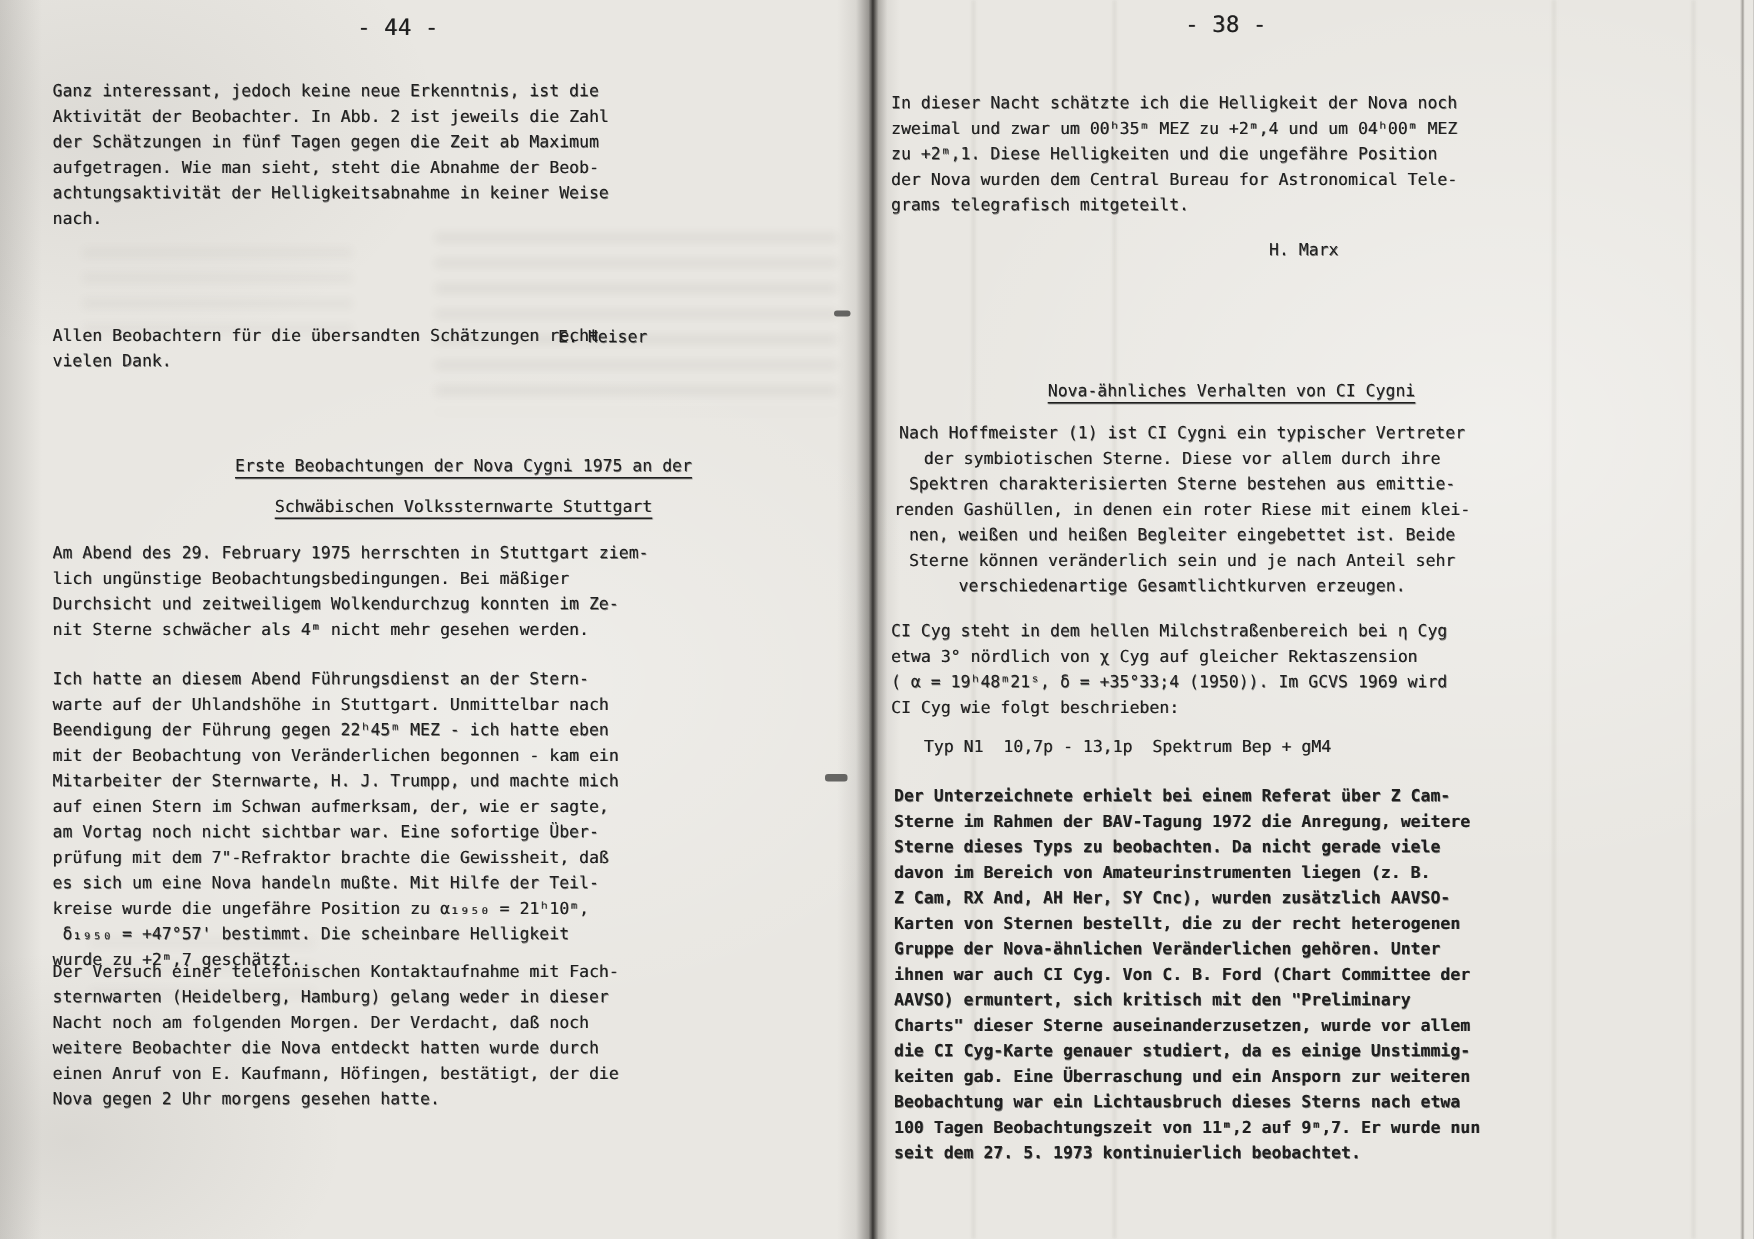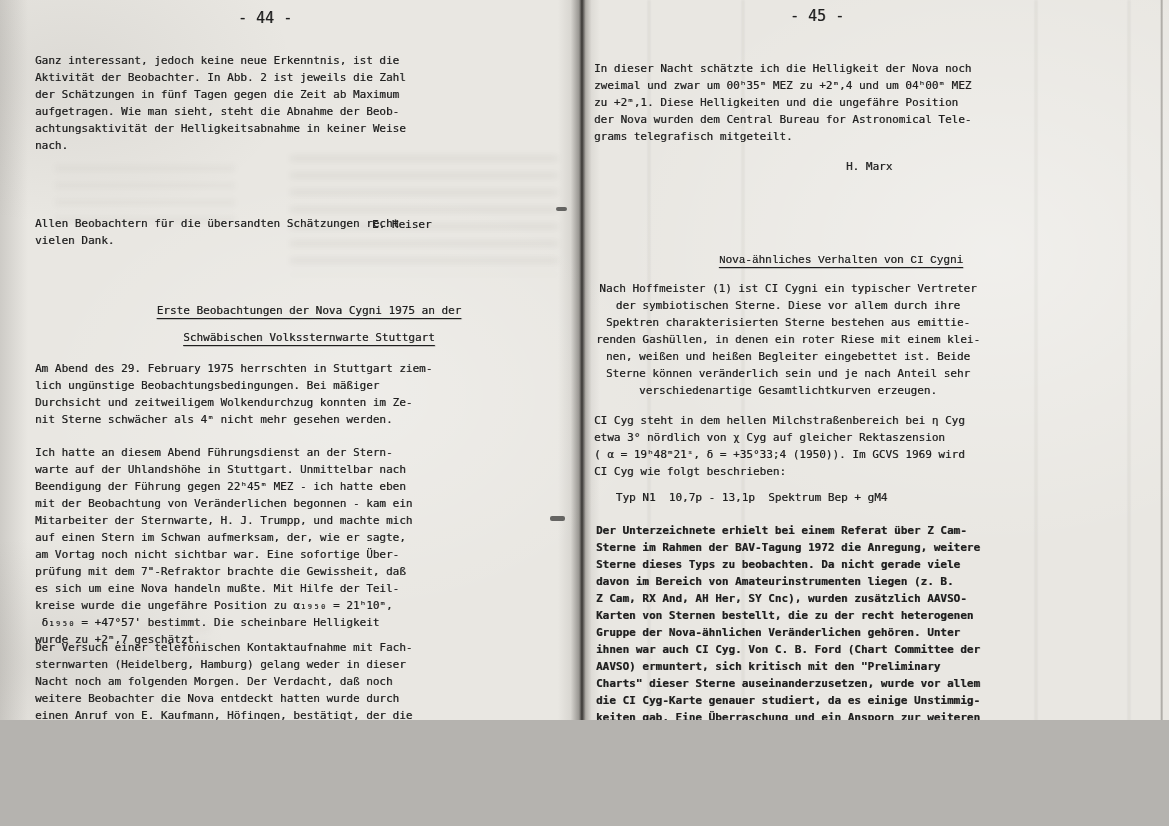--- a/index.html
+++ b/index.html
@@ -7,21 +7,21 @@
     padding: 0;
     width: 1169px;
     height: 826px;
     overflow: hidden;
     background: #b5b3af;
     font-family: "DejaVu Sans Mono", "Liberation Mono", "DejaVu Sans", monospace;
   }
   .scan {
     position: relative;
     width: 1169px;
-    height: 720px;
+    height: 826px;
     background:
       radial-gradient(ellipse 320px 220px at 6% 10%, rgba(110,106,100,0.10), transparent 70%),
       radial-gradient(ellipse 260px 180px at 4% 92%, rgba(110,106,100,0.12), transparent 70%),
       radial-gradient(ellipse 500px 400px at 85% 35%, rgba(255,255,255,0.35), transparent 75%),
       radial-gradient(ellipse 420px 300px at 30% 55%, rgba(255,255,255,0.25), transparent 75%),
       linear-gradient(90deg, rgba(95,92,88,0.20) 0, rgba(95,92,88,0.0) 28px),
       #e9e7e2;
     overflow: hidden;
   }
   .txt {
@@ -137,31 +137,31 @@
 weitere Beobachter die Nova entdeckt hatten wurde durch
 einen Anruf von E. Kaufmann, Höfingen, bestätigt, der die
 Nova gegen 2 Uhr morgens gesehen hatte.</div>
   </div>
 
   <div class="gutter"></div>
   <div class="spine-mark" style="left:556px; top:207px; width:11px; height:4px;"></div>
   <div class="spine-mark" style="left:550px; top:516px; width:15px; height:5px;"></div>
 
   <div>
-    <div class="txt pageno" style="left:790px; top:8px;">- 45 -</div>
+    <div class="txt pageno" style="left:790px; top:8px;">- 38 -</div>
 
     <div class="txt" style="left:594px; top:60px;">In dieser Nacht schätzte ich die Helligkeit der Nova noch
 zweimal und zwar um 00ʰ35ᵐ MEZ zu +2ᵐ,4 und um 04ʰ00ᵐ MEZ
 zu +2ᵐ,1. Diese Helligkeiten und die ungefähre Position
 der Nova wurden dem Central Bureau for Astronomical Tele-
 grams telegrafisch mitgeteilt.</div>
 
     <div class="txt" style="left:846px; top:158px;">H. Marx</div>
 
-    <div class="txt title" style="left:616px; top:247px; width:450px;font-family:Liberation Mono, monospace;">Nova-ähnliches Verhalten von CI Cygni</div>
+    <div class="txt title" style="left:596px; top:247px; width:450px;">Nova-ähnliches Verhalten von CI Cygni</div>
 
     <div class="txt" style="left:596px; top:280px;text-align:center;">Nach Hoffmeister (1) ist CI Cygni ein typischer Vertreter
 der symbiotischen Sterne. Diese vor allem durch ihre
 Spektren charakterisierten Sterne bestehen aus emittie-
 renden Gashüllen, in denen ein roter Riese mit einem klei-
 nen, weißen und heißen Begleiter eingebettet ist. Beide
 Sterne können veränderlich sein und je nach Anteil sehr
 verschiedenartige Gesamtlichtkurven erzeugen.</div>
 
     <div class="txt" style="left:594px; top:412px;">CI Cyg steht in dem hellen Milchstraßenbereich bei η Cyg

